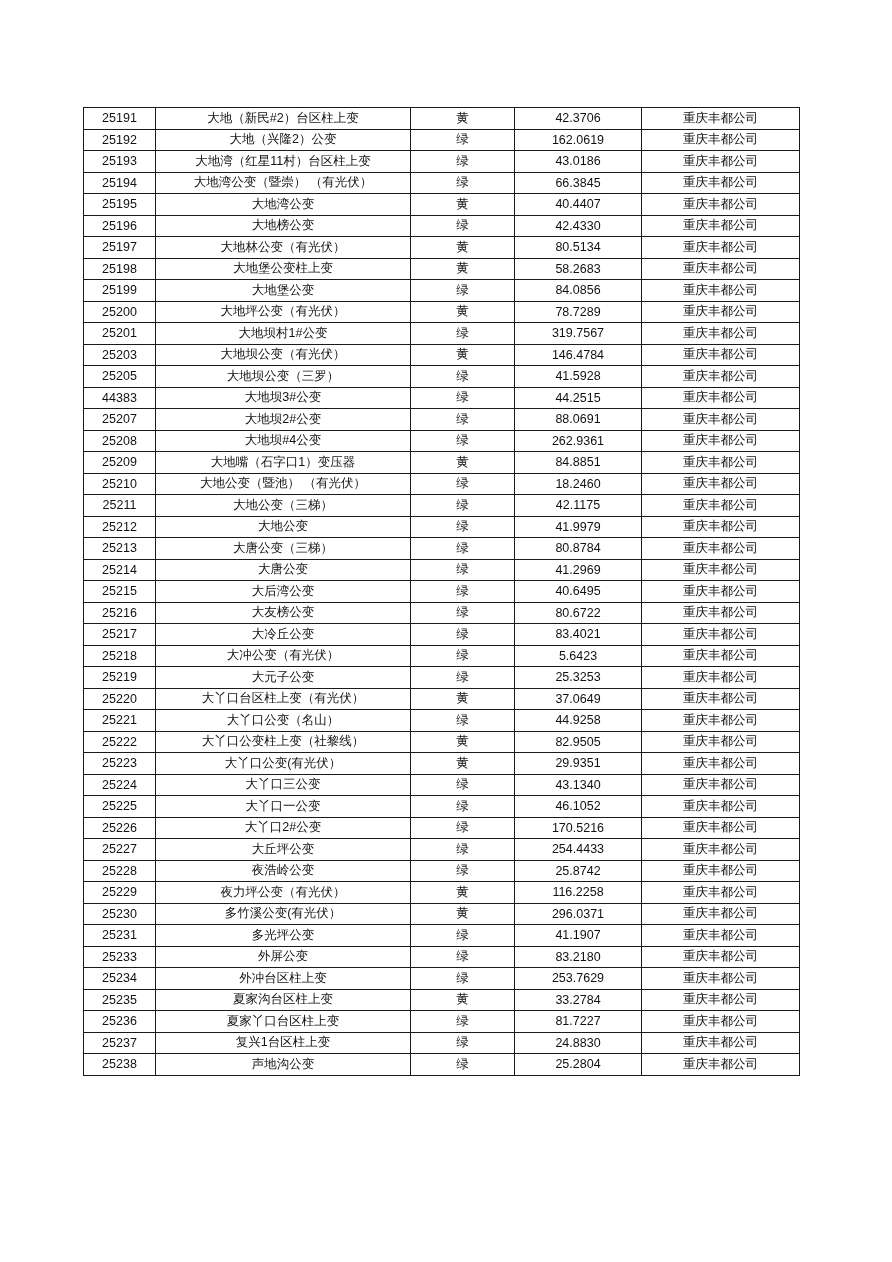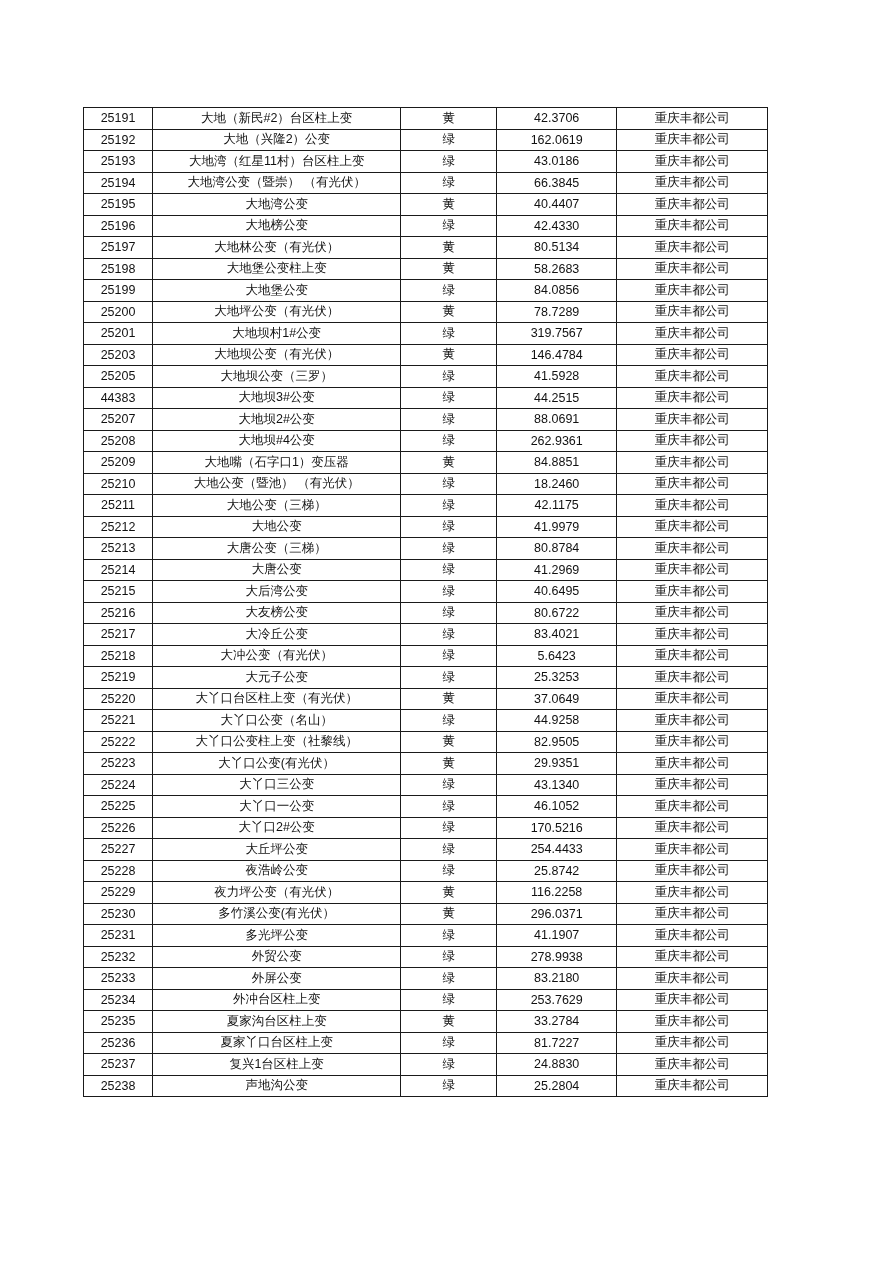--- a/index.html
+++ b/index.html
@@ -3,21 +3,21 @@
 <meta charset="utf-8">
 <style>
   html, body {
     margin: 0;
     padding: 0;
     background: #ffffff;
     font-family: "Liberation Sans", "DejaVu Sans", sans-serif;
   }
   .page {
     position: relative;
-    width: 768px;
+    width: 892px;
     height: 1262px;
     background: #ffffff;
     overflow: hidden;
   }
   .table-wrap {
     position: absolute;
     left: 83px;
     top: 107px;
   }
   table.data-table {
@@ -322,27 +322,20 @@
             <td>重庆丰都公司</td>
           </tr>
           <tr>
             <td>25231</td>
             <td>多光坪公变</td>
             <td>绿</td>
             <td>41.1907</td>
             <td>重庆丰都公司</td>
           </tr>
           <tr>
-            <td>25232</td>
-            <td>外贸公变</td>
-            <td>绿</td>
-            <td>278.9938</td>
-            <td>重庆丰都公司</td>
-          </tr>
-          <tr>
             <td>25233</td>
             <td>外屏公变</td>
             <td>绿</td>
             <td>83.2180</td>
             <td>重庆丰都公司</td>
           </tr>
           <tr>
             <td>25234</td>
             <td>外冲台区柱上变</td>
             <td>绿</td>

